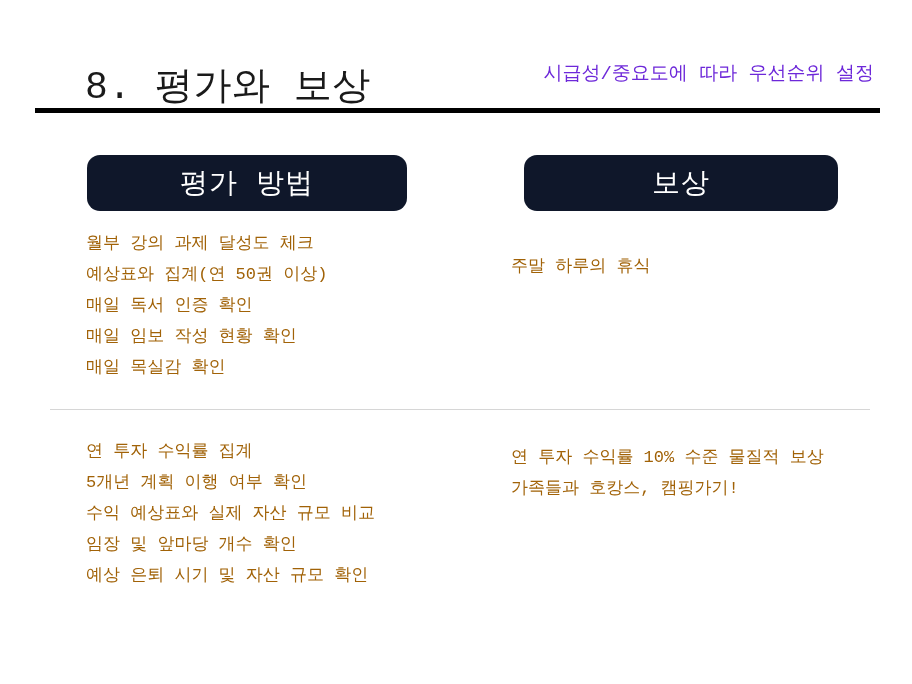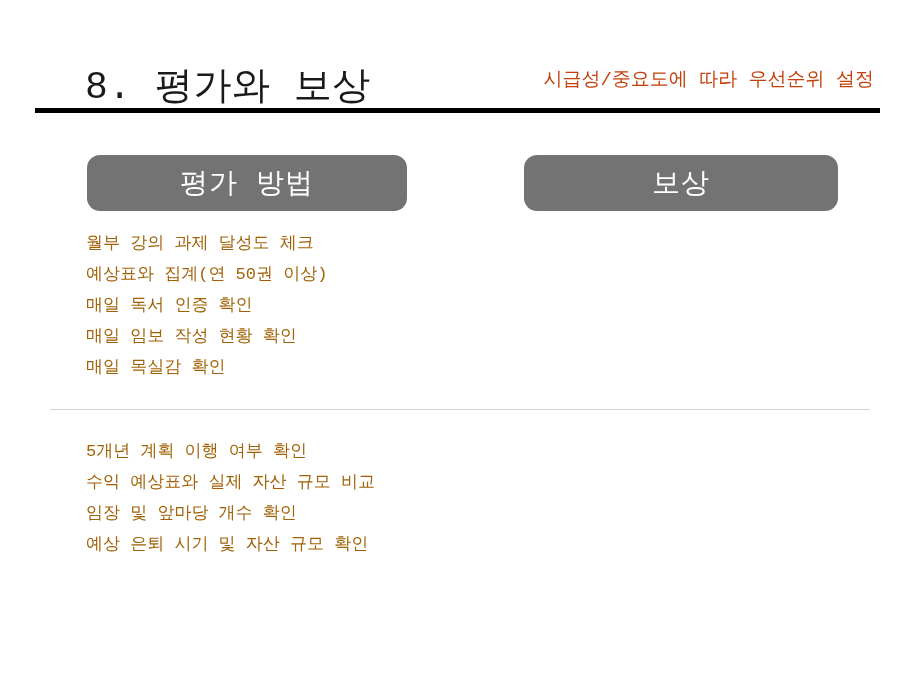--- a/index.html
+++ b/index.html
@@ -37,23 +37,23 @@
     color: #1a1a1a;
     letter-spacing: 0.5px;
     line-height: 1.05;
     white-space: nowrap;
     padding-left: 50px;
   }
 
   .slide-subtitle {
     font-size: 19px;
     font-weight: 400;
-    color: #c2410c;
+    color: #6d28d9;
     white-space: nowrap;
-    padding-bottom: 16px;
+    padding-bottom: 22px;
     padding-right: 6px;
   }
 
   .header-rule {
     position: absolute;
     left: 35px;
     top: 108px;
     width: 845px;
     height: 5px;
     background: #000000;
@@ -70,21 +70,21 @@
   .col {
     position: absolute;
     top: 0;
   }
   .col-left  { left: 87px;  width: 320px; }
   .col-right { left: 524px; width: 314px; }
 
   .pill {
     height: 56px;
     border-radius: 13px;
-    background: #737373;
+    background: #0f172a;
     color: #ffffff;
     display: flex;
     align-items: center;
     justify-content: center;
     font-size: 28px;
     font-weight: 400;
     letter-spacing: 1px;
     box-sizing: border-box;
   }
 
@@ -139,24 +139,32 @@
   </div>
 
   <div class="block block-top-left">
     <span class="line">월부 강의 과제 달성도 체크</span>
     <span class="line">예상표와 집계(연 50권 이상)</span>
     <span class="line">매일 독서 인증 확인</span>
     <span class="line">매일 임보 작성 현황 확인</span>
     <span class="line">매일 목실감 확인</span>
   </div>
 
+  <div class="block block-top-right">
+    <span class="line">주말 하루의 휴식</span>
+  </div>
 
   <div class="mid-divider"></div>
 
   <div class="block block-bot-left">
+    <span class="line">연 투자 수익률 집계</span>
     <span class="line">5개년 계획 이행 여부 확인</span>
     <span class="line">수익 예상표와 실제 자산 규모 비교</span>
     <span class="line">임장 및 앞마당 개수 확인</span>
     <span class="line">예상 은퇴 시기 및 자산 규모 확인</span>
   </div>
 
+  <div class="block block-bot-right">
+    <span class="line">연 투자 수익률 10% 수준 물질적 보상</span>
+    <span class="line">가족들과 호캉스, 캠핑가기!</span>
+  </div>
 
 </div>
 
 </body></html>

